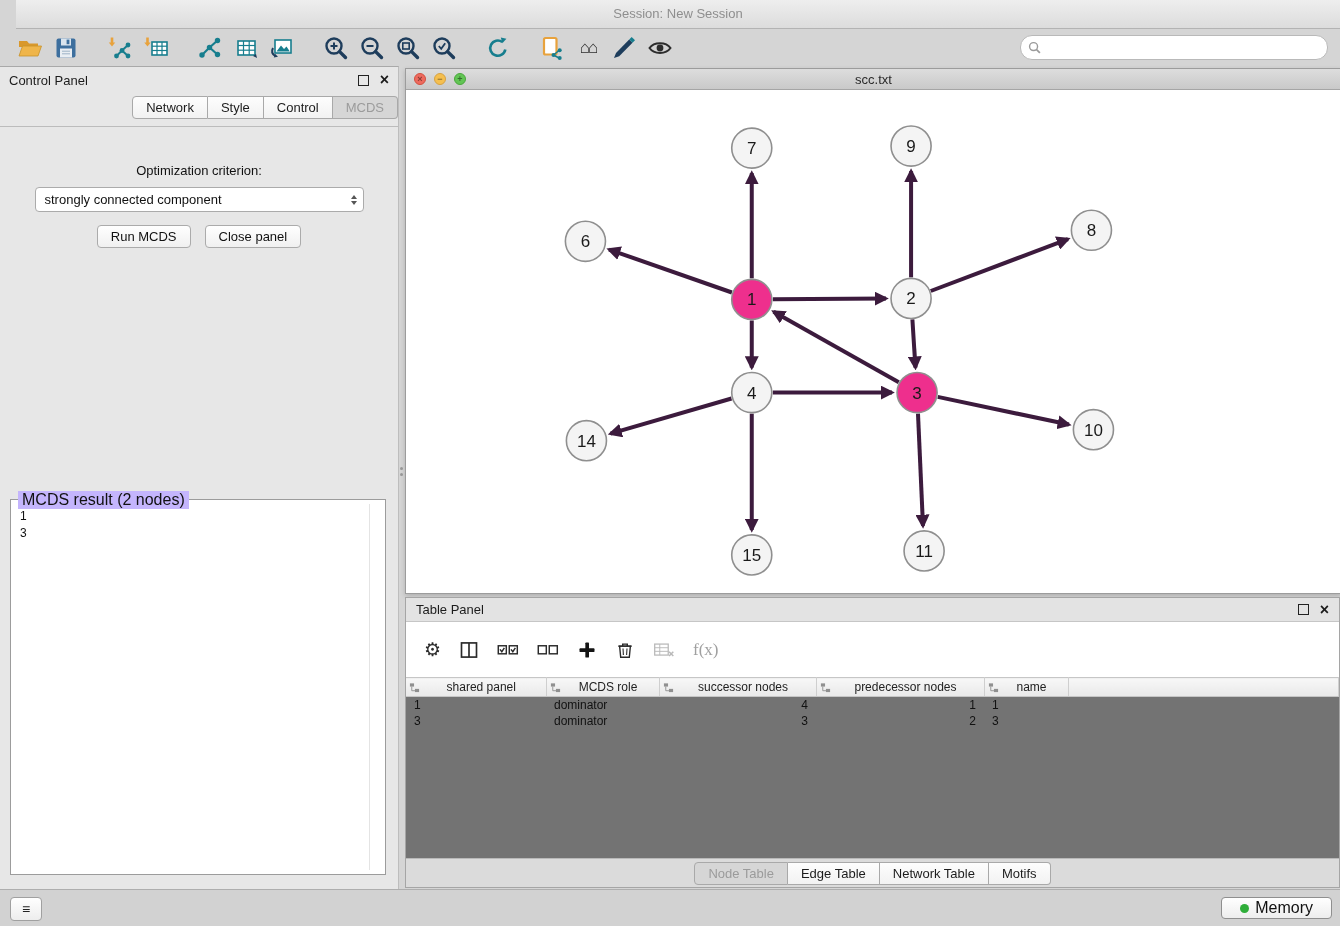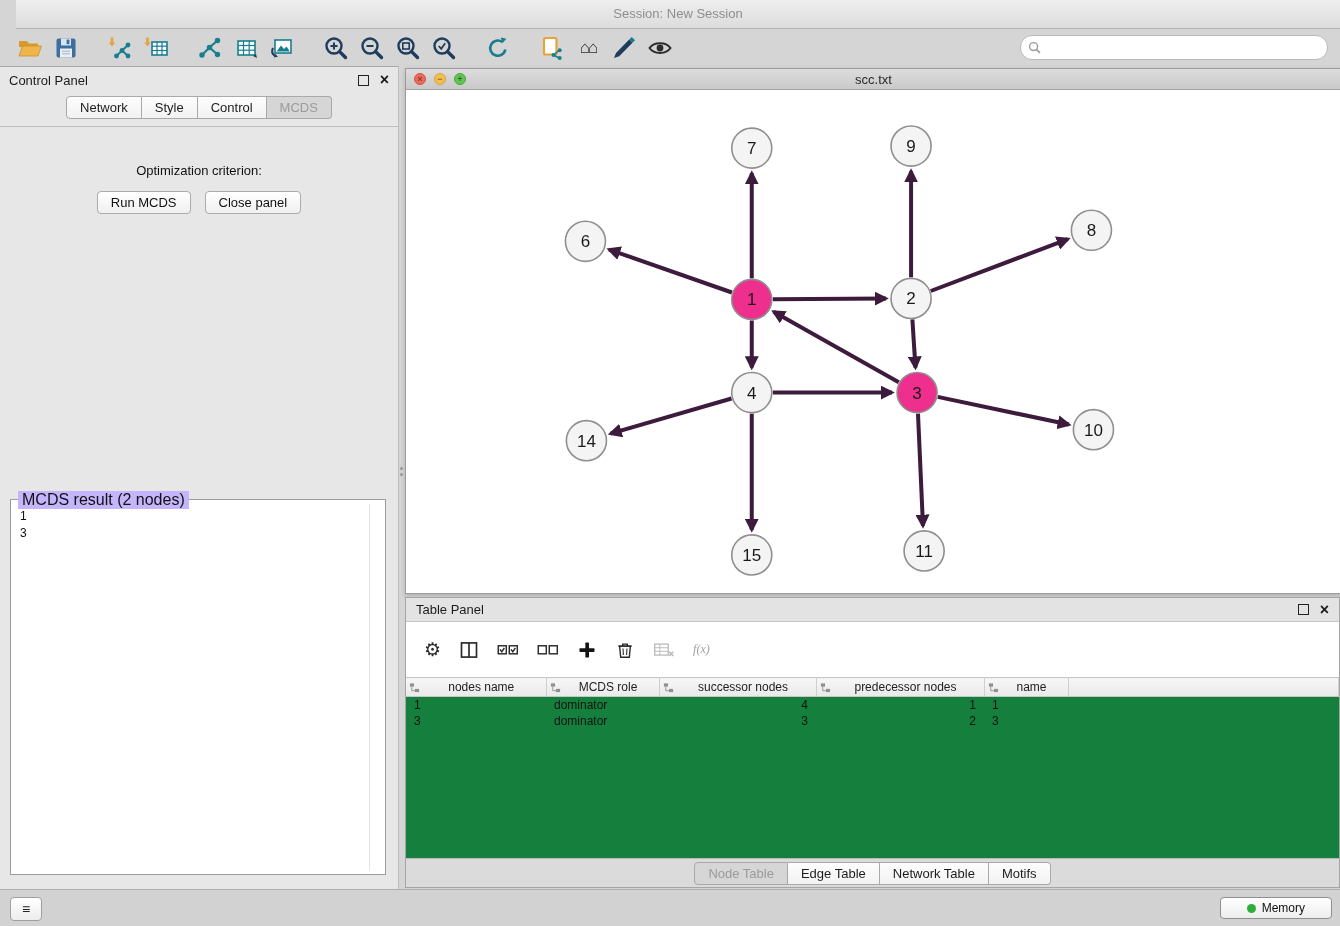--- a/index.html
+++ b/index.html
@@ -26,21 +26,21 @@
     font-family:"Liberation Sans",sans-serif;color:#333;}
 
   
   .control-panel{position:absolute;left:0;top:66px;width:398px;height:824px;
     background:#e7e7e7;border-top:1px solid #a9a9a9;border-right:1px solid #bdbdbd;}
   .panel-header{height:26px;display:flex;align-items:center;padding:0 9px;
     font-size:13px;color:#1c1c1c;}
   .win-btns{margin-left:auto;display:flex;align-items:center;gap:11px;}
   .float-btn{width:9px;height:9px;border:1.5px solid #222;background:transparent;}
   .close-btn{font-size:16px;font-weight:bold;color:#1b1b1b;line-height:1;}
-  .cp-tabs{display:flex;justify-content:center;padding:3px 0 7px;border-bottom:1px solid #bcbcbc;}
+  .cp-tabs{display:flex;justify-content:flex-end;padding:3px 0 7px;border-bottom:1px solid #bcbcbc;}
   .seg-tab{font-size:13px;color:#1c1c1c;background:linear-gradient(#fdfdfd,#f2f2f2);
     border:1px solid #a9a9a9;border-left-width:0;padding:3px 13px;white-space:nowrap;}
   .seg-tab.first{border-left-width:1px;border-radius:4px 0 0 4px;}
   .seg-tab.last{border-radius:0 4px 4px 0;}
   .seg-tab.active{background:#d6d6d6;color:#9b9b9b;}
   .cp-opt-label{margin-top:36px;text-align:center;font-size:13px;color:#111;}
   .cp-select{margin:9px auto 0;width:312px;height:23px;background:#fff;
     border:1px solid #ababab;border-radius:4px;display:flex;align-items:center;
     padding:0 6px 0 9px;font-size:13px;color:#111;}
   .cp-select .spacer{flex:1;}
@@ -74,26 +74,26 @@
     display:flex;align-items:center;justify-content:center;font-size:9px;
     font-weight:bold;color:rgba(0,0,0,0.45);line-height:1;}
   .light.red{background:#ee6a5e;border:1px solid #d2503f;}
   .light.yellow{background:#f5bf4f;border:1px solid #d6a243;}
   .light.green{background:#62c554;border:1px solid #4aa73c;}
   .net-canvas{position:absolute;top:21px;left:0;right:0;bottom:0;background:#fff;}
   .net-canvas svg{width:100%;height:100%;display:block;}
 
   
   .table-panel{position:absolute;left:405px;top:597px;width:935px;height:291px;
-    background:#15803d;border:1px solid #a5a5a5;box-sizing:border-box;}
+    background:#737373;border:1px solid #a5a5a5;box-sizing:border-box;}
   .tp-header{height:23px;background:#e3e3e3;display:flex;align-items:center;
     padding:0 10px;font-size:13px;color:#1c1c1c;border-bottom:1px solid #c6c6c6;}
   .tp-toolbar{height:55px;display:flex;align-items:center;gap:18px;padding:0 18px;background:#fff;}
   .ticon{display:flex;align-items:center;justify-content:center;}
-  .fx{font-family:"Liberation Serif",serif;font-style:italic;font-size:12px;color:#a0a0a0;}
+  .fx{font-family:"Liberation Serif",serif;font-size:17px;color:#a0a0a0;}
   .tp-table{width:100%;border-collapse:collapse;table-layout:fixed;}
   .tp-table th{background:linear-gradient(#f7f7f7,#e9e9e9);
     border-top:1px solid #c6c6c6;border-bottom:1px solid #c6c6c6;border-right:1px solid #cfcfcf;
     font-size:12px;font-weight:normal;color:#222;height:18px;padding:0 3px;
     white-space:nowrap;overflow:hidden;}
   .th-inner{display:flex;align-items:center;}
   .th-label{flex:1;text-align:center;}
   .tree-ico{width:11px;height:11px;flex:0 0 auto;}
   .tp-table td{font-size:12px;color:#111;height:16px;padding:0 8px;
     white-space:nowrap;overflow:hidden;}
@@ -102,21 +102,21 @@
     border-top:1px solid #b9b9b9;display:flex;align-items:center;justify-content:center;}
 
   
   .statusbar{position:absolute;left:0;bottom:0;right:0;height:36px;
     background:#d2d2d2;border-top:1px solid #aeaeae;}
   .list-btn{position:absolute;left:10px;top:7px;width:30px;height:22px;
     background:linear-gradient(#ffffff,#ededed);border:1px solid #a0a0a0;border-radius:4px;
     display:flex;align-items:center;justify-content:center;font-size:14px;color:#222;}
   .memory-btn{position:absolute;right:8px;top:7px;height:22px;box-sizing:border-box;
     background:linear-gradient(#ffffff,#ededed);border:1px solid #8f8f8f;border-radius:4px;
-    display:flex;align-items:center;gap:6px;padding:0 26px;font-size:12px;color:#111;margin-left:12px;}
+    display:flex;align-items:center;gap:6px;padding:0 18px;font-size:16px;color:#111;margin-left:12px;}
   .mem-dot{width:9px;height:9px;border-radius:50%;background:#2fae3a;}
 </style>
 </head>
 <body>
 
 <div class="titlebar">
   <span>Session: New Session</span>
 </div>
 
 <div class="toolbar">
@@ -277,20 +277,28 @@
       <span class="close-btn">×</span>
     </span>
   </div>
   <div class="cp-tabs" id="cp-tabs">
       <div class="seg-tab first">Network</div>
       <div class="seg-tab">Style</div>
       <div class="seg-tab">Control</div>
       <div class="seg-tab last active">MCDS</div>
     </div>
   <div class="cp-opt-label">Optimization criterion:</div>
+  <div class="cp-select">
+    <span>strongly connected component</span>
+    <span class="spacer"></span>
+    <span class="stepper">
+        <i class="up"></i>
+        <i class="down"></i>
+      </span>
+  </div>
   <div class="cp-buttons">
     <button class="btn">Run MCDS</button>
     <button class="btn">Close panel</button>
   </div>
   <div class="result-group">
     <span class="result-title">MCDS result (2 nodes)</span>
     <div class="result-body" id="result-body">
         <div>1</div>
         <div>3</div>
       </div>
@@ -450,21 +458,21 @@
       </colgroup>
     <thead>
         <tr id="tp-head-row">
           <th>
             <span class="th-inner">
               <svg class="tree-ico" viewBox="0 0 12 12">
                 <rect x="1" y="1.5" width="4.5" height="3.5" fill="#909090"></rect>
                 <rect x="6.5" y="7.5" width="4.5" height="3.5" fill="#909090"></rect>
                 <path d="M3 5 v4.5 h3.5" stroke="#909090" stroke-width="1" fill="none"></path>
               </svg>
-              <span class="th-label">nodes name</span>
+              <span class="th-label">shared panel</span>
             </span>
           </th>
           <th>
             <span class="th-inner">
               <svg class="tree-ico" viewBox="0 0 12 12">
                 <rect x="1" y="1.5" width="4.5" height="3.5" fill="#909090"></rect>
                 <rect x="6.5" y="7.5" width="4.5" height="3.5" fill="#909090"></rect>
                 <path d="M3 5 v4.5 h3.5" stroke="#909090" stroke-width="1" fill="none"></path>
               </svg>
               <span class="th-label">MCDS role</span>

